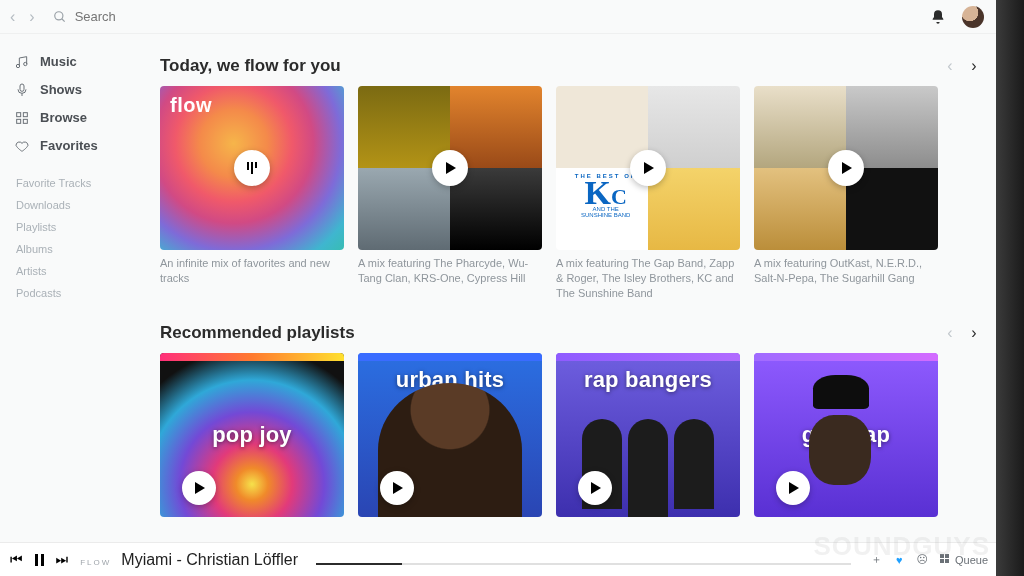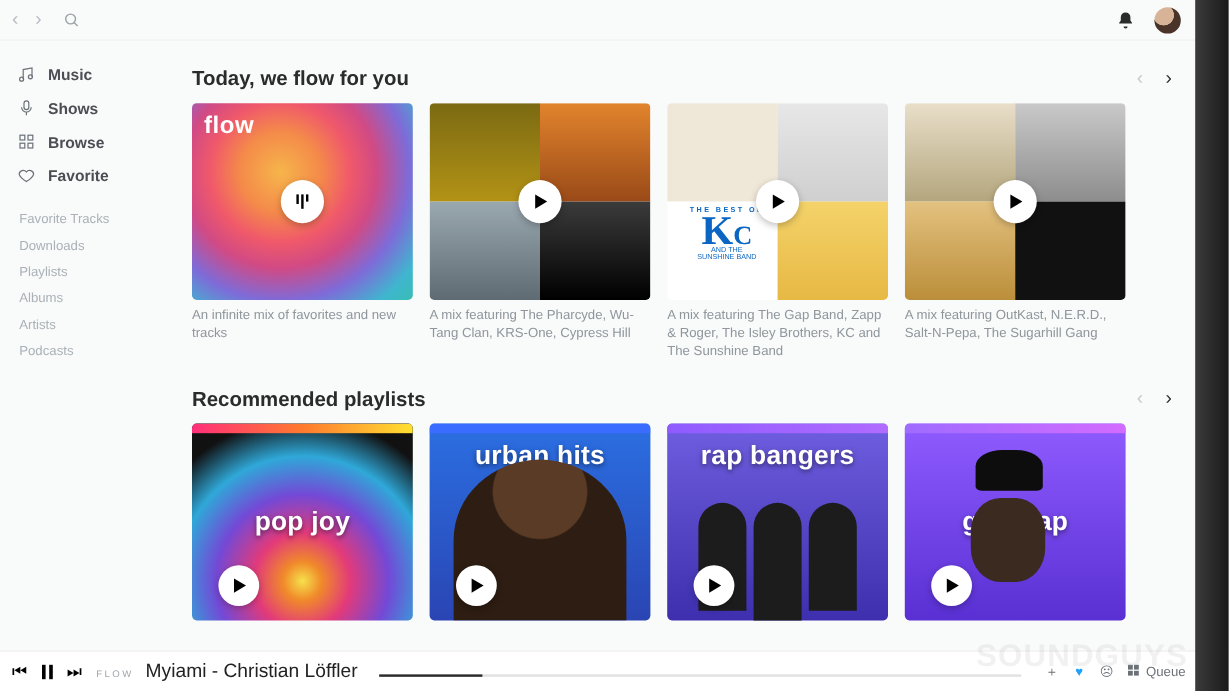--- a/index.html
+++ b/index.html
@@ -14,21 +14,21 @@
   .nav-arrows span { cursor: pointer; padding: 2px 4px; }
   .search-wrap { flex: 1; display: flex; align-items: center; gap: 8px; }
   .search-input { flex: 0 0 350px; border: none; background: transparent; font-size: 13px; color: #333; outline: none; }
   .topbar-right { display: flex; align-items: center; gap: 16px; margin-right: 30px; }
   .bell { color: #2b2b2b; }
   .avatar { width: 22px; height: 22px; border-radius: 50%; background: radial-gradient(circle at 35% 30%,#d7b497 40%,#4a342a 42%); }
 
   .body { flex: 1; display: flex; overflow: hidden; }
   
   .sidebar { width: 130px; padding: 14px 8px 0 12px; display: flex; flex-direction: column; font-size: 13px; color: #4b4f54; }
-  .navitem { display: flex; align-items: center; gap: 10px; padding: 6px 2px; cursor: pointer; font-weight: 600; }
+  .navitem { display: flex; gap: 10px; padding: 6px 2px; cursor: pointer; font-weight: 600; }
   .navitem svg { width: 16px; height: 16px; stroke: #6b7177; fill: none; stroke-width: 1.5; }
   .subnav { margin-top: 12px; padding-left: 2px; }
   .subnav div { padding: 5px 2px; font-size: 11px; color: #aab1b7; cursor: pointer; }
 
   
   .main { flex: 1; overflow: hidden; padding: 22px 40px 0 30px; }
   .section-head { display: flex; align-items: center; margin-bottom: 10px; }
   .section-head h2 { font-size: 17px; font-weight: 700; flex: 1; }
   .carousel-arrows { display: flex; gap: 4px; color: #2b2b2b; }
   .carousel-arrows span { display:inline-flex; width:20px; height:20px; align-items:center; justify-content:center; cursor:pointer; }
@@ -102,20 +102,21 @@
   <div class="topbar">
     <div class="nav-arrows">
       <span>‹</span>
       <span>›</span>
     </div>
     <div class="search-wrap">
       <svg width="14" height="14" viewBox="0 0 24 24" fill="none" stroke="#9aa1a7" stroke-width="2">
           <circle cx="10" cy="10" r="7"></circle>
           <line x1="20" y1="20" x2="15" y2="15"></line>
         </svg>
+      <input class="search-input" placeholder="Search" style="">
     </div>
     <div class="topbar-right">
       <svg class="bell" width="16" height="16" viewBox="0 0 24 24" fill="#2b2b2b">
           <path d="M12 2a6 6 0 0 0-6 6v4l-2 3v1h16v-1l-2-3V8a6 6 0 0 0-6-6zm0 20a2.5 2.5 0 0 0 2.5-2.5h-5A2.5 2.5 0 0 0 12 22z"></path>
         </svg>
       <div class="avatar"></div>
     </div>
   </div>
 
   <div class="body">
@@ -141,21 +142,21 @@
             <rect x="14" y="4" width="6" height="6"></rect>
             <rect x="4" y="14" width="6" height="6"></rect>
             <rect x="14" y="14" width="6" height="6"></rect>
           </svg>
         <span>Browse</span>
       </div>
       <div class="navitem">
         <svg viewBox="0 0 24 24">
             <path d="M12 20s-7-4.5-9-9a5 5 0 0 1 9-3 5 5 0 0 1 9 3c-2 4.5-9 9-9 9z"></path>
           </svg>
-        <span>Favorite</span>
+        <span>Favorites</span>
       </div>
       <div class="subnav">
         <div>Favorite Tracks</div>
         <div>Downloads</div>
         <div>Playlists</div>
         <div>Albums</div>
         <div>Artists</div>
         <div>Podcasts</div>
       </div>
     </aside>

